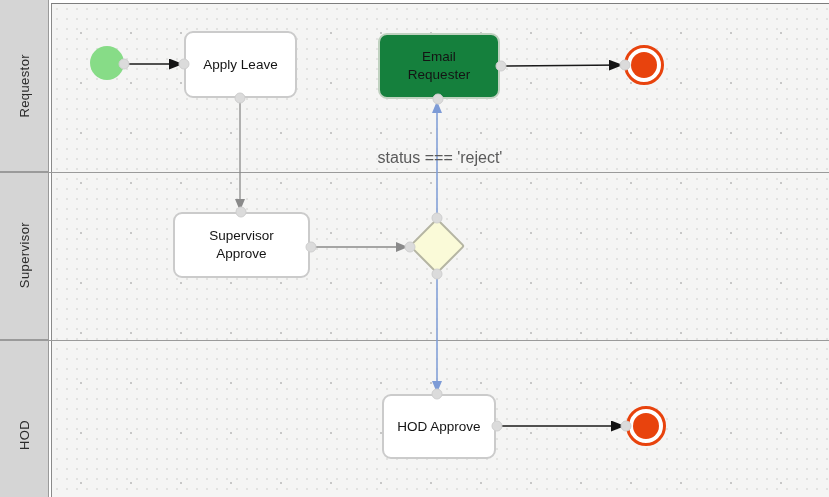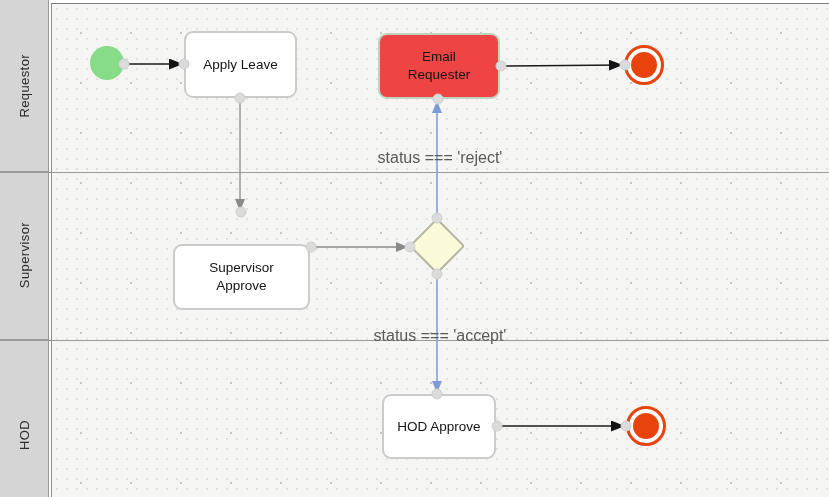--- a/index.html
+++ b/index.html
@@ -37,22 +37,22 @@
   .lane-divider.d1{top:172px;}
   .lane-divider.d2{top:340px;}
   
   .node{position:absolute;z-index:3;box-sizing:border-box;}
   .task{
     background:#ffffff;border:2px solid #cbcbcb;border-radius:9px;
     display:flex;align-items:center;justify-content:center;text-align:center;
     font-size:13.5px;color:#141414;line-height:1.3;padding:4px 10px;
   }
   .n-apply{left:184px;top:31px;width:113px;height:67px;}
-  .n-email{left:378px;top:33px;width:122px;height:66px;background:#ef4444;border-color:#c0d2c0;}
-  .n-sup{left:173px;top:212px;width:137px;height:66px;margin-top:32px;}
+  .n-email{left:378px;top:33px;width:122px;height:66px;background:#15803d;border-color:#c0d2c0;}
+  .n-sup{left:173px;top:212px;width:137px;height:66px;}
   .n-hod{left:382px;top:394px;width:114px;height:65px;text-align:center;}
   .start-event{
     left:90px;top:46px;width:34px;height:34px;border-radius:50%;
     background:#87dc87;
   }
   .end-event{
     width:40px;height:40px;border-radius:50%;
     border:3px solid #e8430d;background:#ffffff;
   }
   .end-event .core{
@@ -175,15 +175,14 @@
     <circle class="dock" cx="437" cy="274" r="5"></circle>
     <circle class="dock" cx="438" cy="99" r="5"></circle>
     <circle class="dock" cx="501" cy="66" r="5"></circle>
     <circle class="dock" cx="625" cy="65" r="5"></circle>
     <circle class="dock" cx="437" cy="394" r="5"></circle>
     <circle class="dock" cx="497" cy="426" r="5"></circle>
     <circle class="dock" cx="626" cy="426" r="5"></circle>
   </svg>
 
   <div class="flow-label fl-reject">status === 'reject'</div>
-  <div class="flow-label fl-accept">status === 'accept'</div>
 
 </div>
 
 </body></html>

